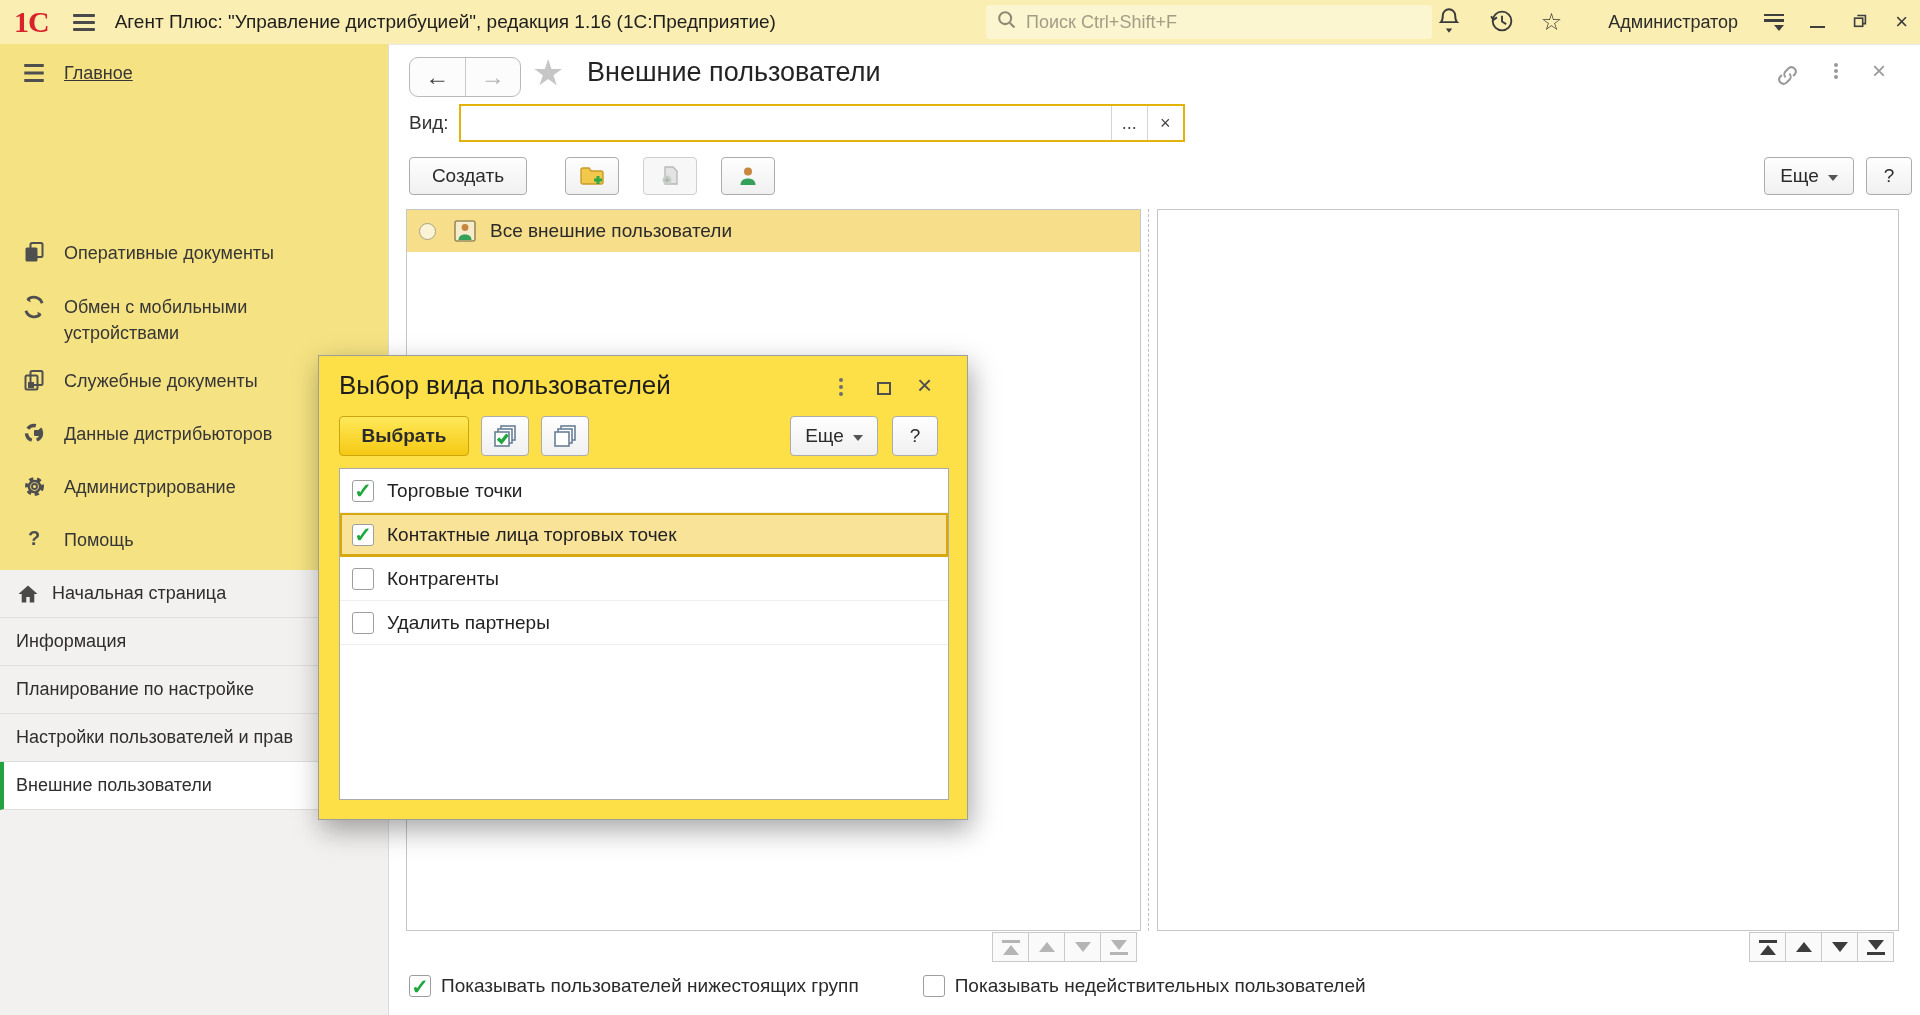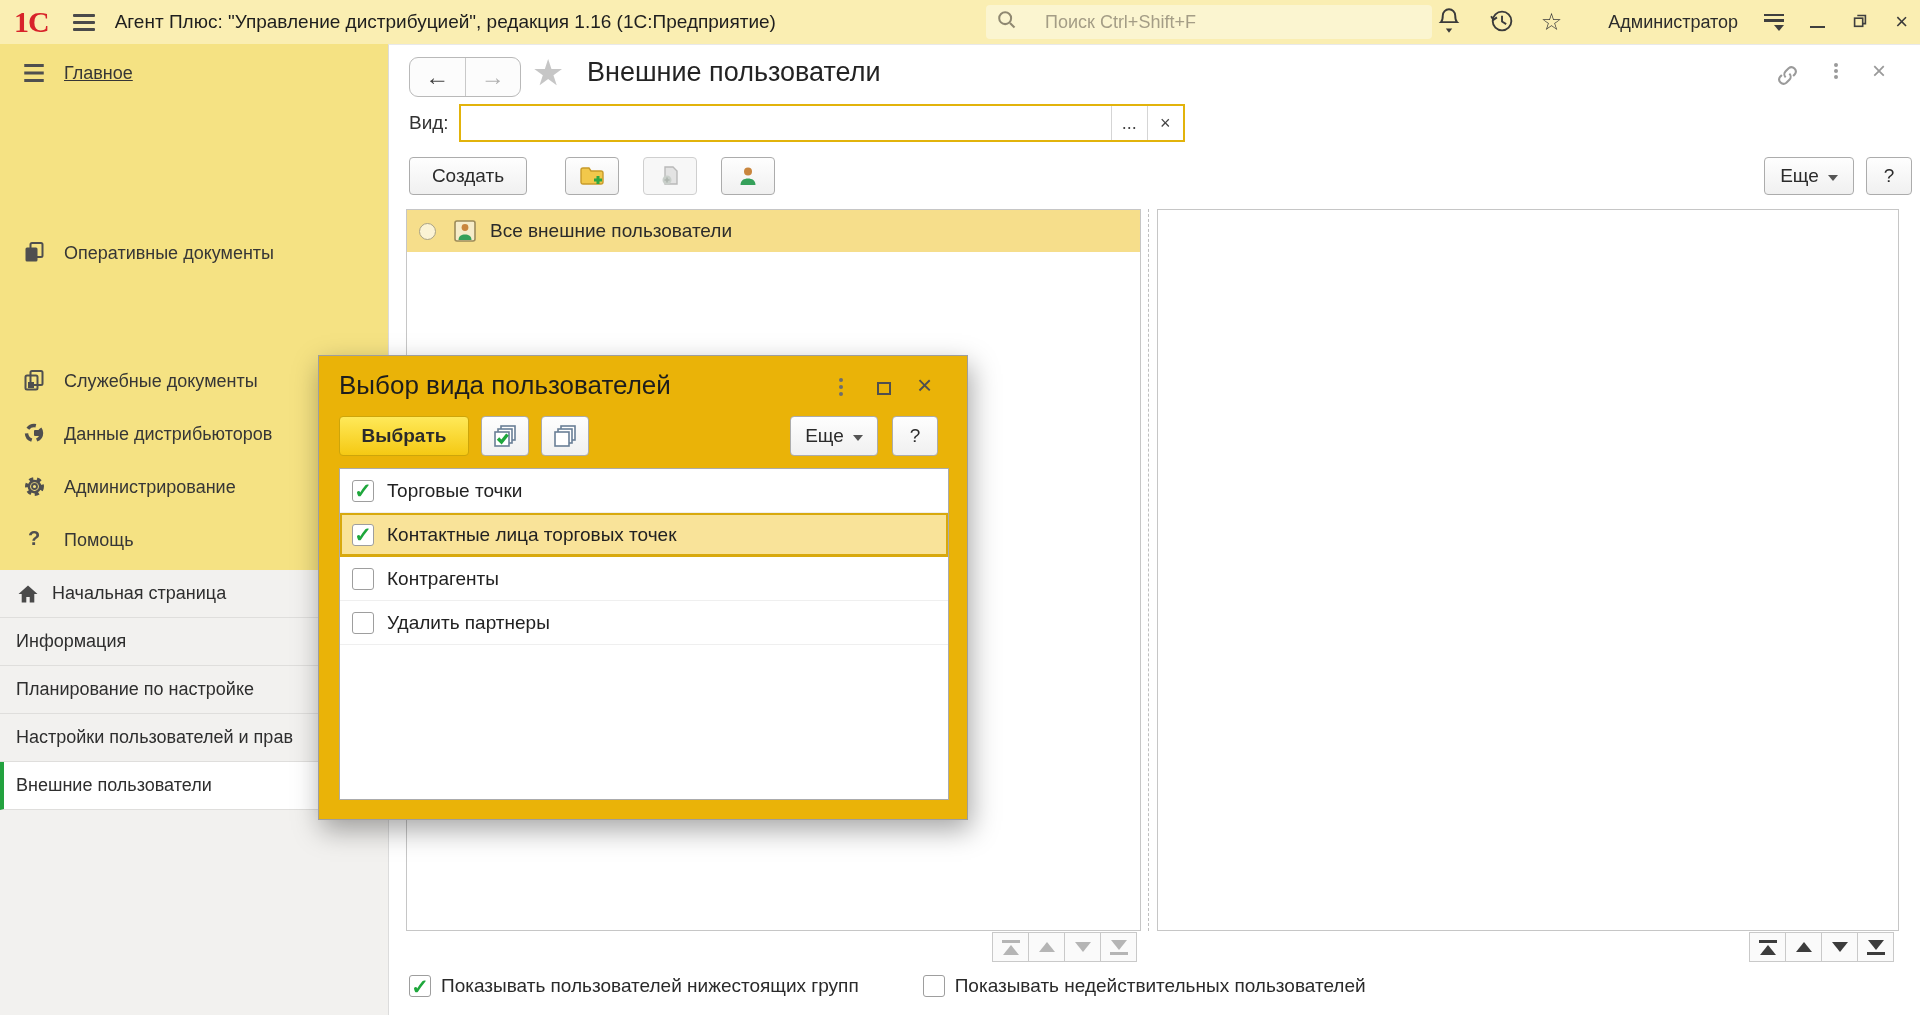--- a/index.html
+++ b/index.html
@@ -5,21 +5,21 @@
   * { margin:0; padding:0; box-sizing:border-box; }
   html,body { width:1920px; height:1015px; }
   body { font-family:"Liberation Sans", sans-serif; color:#222; background:#fff; position:relative; overflow:hidden; }
 
   
   .header { position:absolute; left:0; top:0; width:1920px; height:44px; background:#FAEEB2; display:flex; align-items:center; z-index:5; }
   .logo { font-family:"Liberation Serif", serif; font-weight:bold; font-size:30px; color:#D8232A; margin-left:14px; letter-spacing:-1px; }
   .burger { margin-left:24px; width:22px; cursor:pointer; }
   .burger i { display:block; height:3px; background:#4A4A4A; margin:4px 0; border-radius:1px; }
   .win-title { margin-left:20px; font-size:19px; color:#1E1E1E; white-space:nowrap; }
-  .search { position:absolute; left:986px; top:5px; width:446px; height:34px; background:#FBF5D0; border-radius:4px; display:flex; align-items:center; padding:0 10px;gap:19px; }
+  .search { position:absolute; left:986px; top:5px; width:446px; height:34px; background:#FBF5D0; border-radius:4px; display:flex; align-items:center; padding:0 10px; }
   .search input { flex:1; border:none; outline:none; background:transparent; font-size:18px; color:#55502F; margin-left:8px; font-family:"Liberation Sans",sans-serif; }
   .search input::placeholder { color:#A49D86; }
   .top-right { position:absolute; right:12px; top:0; height:44px; display:flex; align-items:center; gap:26px; }
   .user-name { font-size:18px; color:#2B2B2B;margin-left:20px; }
   .tchar { font-size:24px; color:#3A3A3A; line-height:1; }
   .min-ico { width:15px; height:2.5px; background:#3F3F3F; margin-top:10px; }
   .kebab { width:4px; height:4px; border-radius:50%; background:#8C8C8C; box-shadow:0 7px 0 #8C8C8C, 0 14px 0 #8C8C8C; }
   .menu-arrow { display:flex; flex-direction:column; align-items:center; gap:3px; }
   .menu-arrow i { display:block; width:20px; height:2.5px; background:#3F3F3F; }
   .menu-arrow .tri { width:0; height:0; border-left:5px solid transparent; border-right:5px solid transparent; border-top:6px solid #3F3F3F; background:none; align-self:flex-end; }
@@ -84,21 +84,21 @@
   .bar.t { margin-bottom:2px; } .bar.b { margin-top:2px; }
   .sl .sbtn { --tc:#B5B5B5; } .sr .sbtn { --tc:#3C3C3C; }
 
   .foot-cbs { position:absolute; left:20px; top:930px; display:flex; align-items:center; }
   .cb { width:22px; height:22px; border:1px solid #9E9E9E; border-radius:3px; background:#fff; display:flex; align-items:center; justify-content:center; flex:none; cursor:pointer; }
   .cb .check { color:#1EA73C; font-size:21px; font-weight:bold; line-height:1; }
   .cb-lbl { font-size:19px; color:#2A2A2A; margin-left:10px;text-align:center; }
   .foot-gap { width:64px; }
 
   
-  .dialog { position:absolute; left:318px; top:355px; width:650px; height:465px; background:#eab308; border:1px solid #9E9E9E; box-shadow:3px 10px 26px rgba(0,0,0,.35); z-index:20; }
+  .dialog { position:absolute; left:318px; top:355px; width:650px; height:465px; background:#fde047; border:1px solid #9E9E9E; box-shadow:3px 10px 26px rgba(0,0,0,.35); z-index:20; }
   .dlg-title { position:absolute; left:20px; top:14px; font-size:26px; color:#1D1D1D; }
   .dlg-ctrl { position:absolute; top:22px; display:flex; align-items:center; cursor:pointer; }
   .dlg-kebab { left:520px; }
   .dlg-max { left:558px; top:26px; width:14px; height:13px; border:2px solid #4F4F4F; }
   .dlg-close { left:598px; top:14px; font-size:26px; color:#4F4F4F; }
   .kebab.dk { background:#6E6E6E; box-shadow:0 7px 0 #6E6E6E, 0 14px 0 #6E6E6E; }
   .dlg-select { position:absolute; left:20px; top:60px; width:130px; height:40px; background:linear-gradient(#FFE959,#F5C913); border:1px solid #CDA50A; border-radius:4px; font-weight:bold; font-size:19px; color:#2B2B2B; display:flex; align-items:center; justify-content:center; cursor:pointer; }
   .dlg-ic1 { position:absolute; left:162px; top:60px; width:48px; height:40px; }
   .dlg-ic2 { position:absolute; left:222px; top:60px; width:48px; height:40px; }
   .dlg-more { position:absolute; left:471px; top:60px; width:88px; height:40px; }
@@ -173,20 +173,31 @@
     </div>
     <div class="side-item" style="top:196px">
       <span class="ic">
           <svg width="24" height="24" viewBox="0 0 24 24">
             <rect x="8.5" y="3" width="12" height="14" rx="1.5" fill="none" stroke="#4F4F4F" stroke-width="2"></rect>
             <rect x="3.5" y="7.5" width="12" height="14" rx="1.5" fill="#4F4F4F"></rect>
           </svg>
         </span>
       <span class="lbl">Оперативные документы</span>
     </div>
+    <div class="side-item" style="top:250px">
+      <span class="ic">
+          <svg width="26" height="26" viewBox="0 0 24 24">
+            <path d="M19.5 8.5A8 8 0 0 0 6 5.5" fill="none" stroke="#4F4F4F" stroke-width="2.6"></path>
+            <path d="M7.5 2.5L5.6 5.9 9 7.6z" fill="#4F4F4F"></path>
+            <path d="M4.5 15.5A8 8 0 0 0 18 18.5" fill="none" stroke="#4F4F4F" stroke-width="2.6"></path>
+            <path d="M16.5 21.5l1.9-3.4L15 16.4z" fill="#4F4F4F"></path>
+          </svg>
+        </span>
+      <span class="lbl">Обмен с мобильными устройствами</span>
+    </div>
     <div class="side-item" style="top:324px">
       <span class="ic">
           <svg width="24" height="24" viewBox="0 0 24 24">
             <rect x="8.5" y="3" width="12" height="14" rx="1.5" fill="none" stroke="#4F4F4F" stroke-width="2"></rect>
             <rect x="3.5" y="7.5" width="12" height="14" rx="1.5" fill="none" stroke="#4F4F4F" stroke-width="2"></rect>
             <rect x="6" y="14" width="6" height="6" fill="#4F4F4F"></rect>
           </svg>
         </span>
       <span class="lbl">Служебные документы</span>
     </div>

